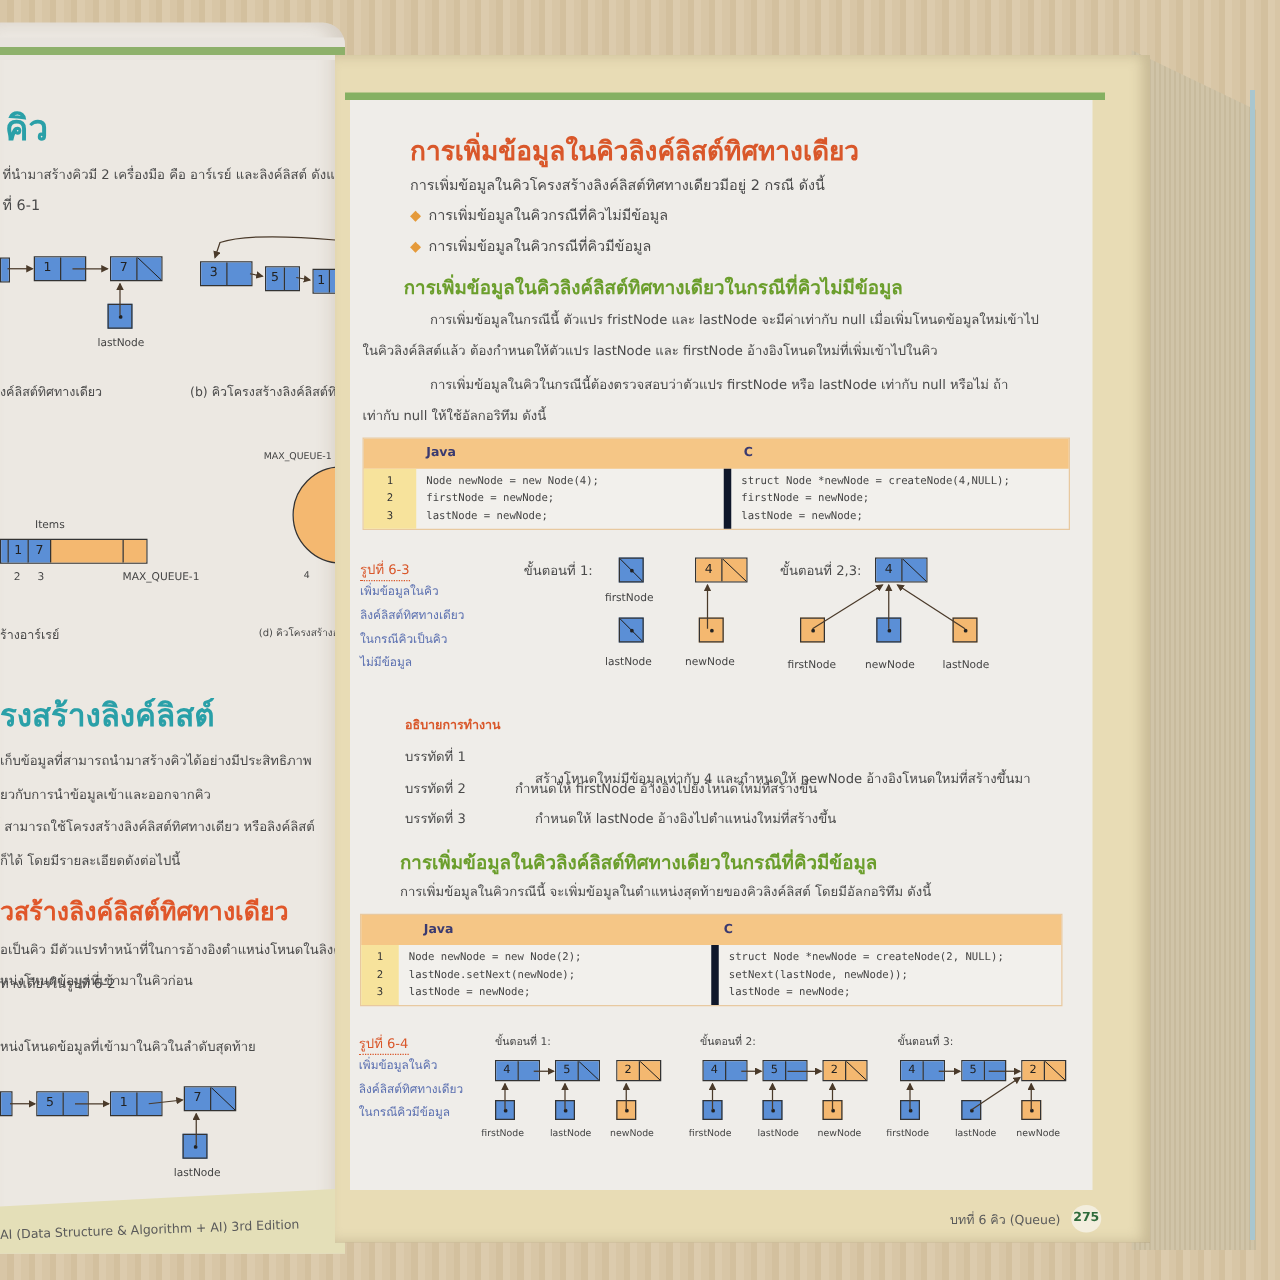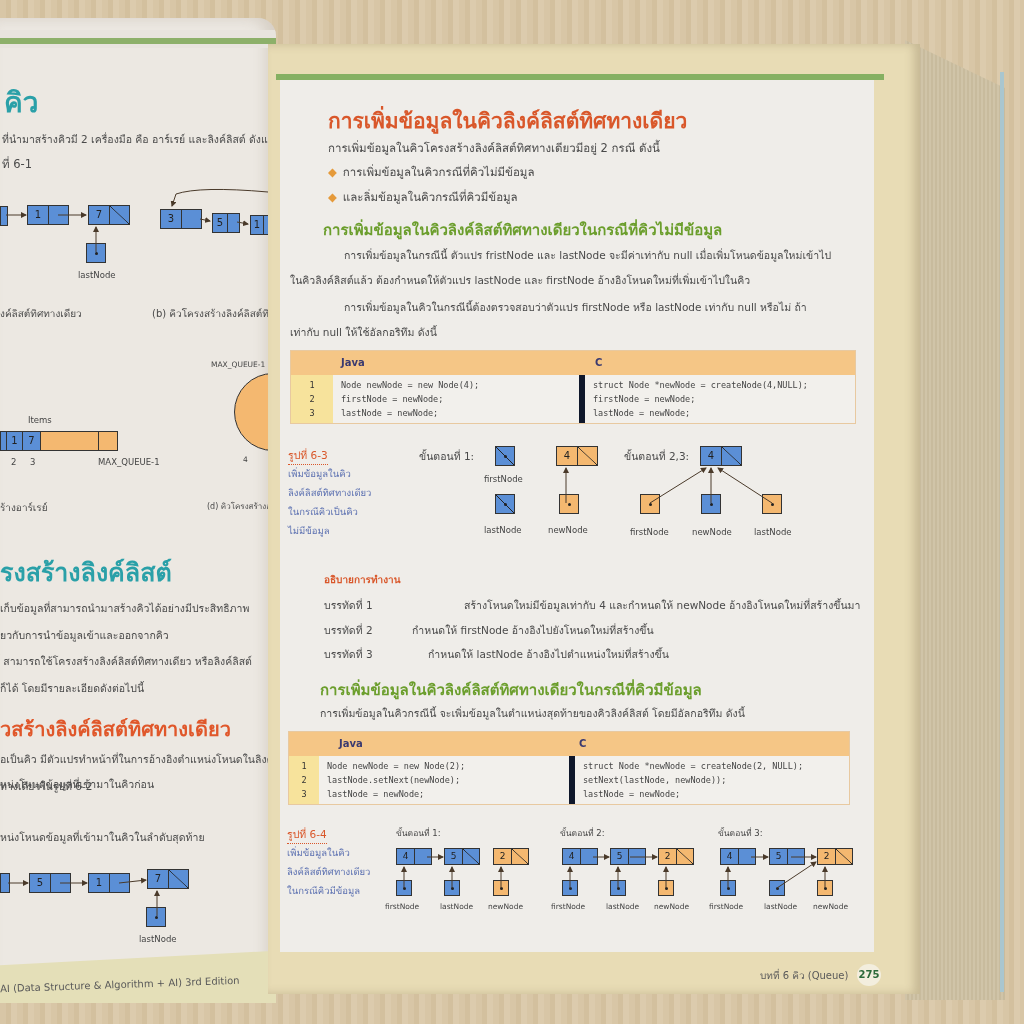--- a/index.html
+++ b/index.html
@@ -165,21 +165,21 @@
 
 <div class="abs footer-text" style="left:0;top:979px;transform:rotate(-2deg);">AI (Data Structure &amp; Algorithm + AI) 3rd Edition</div>
 
 <div class="right-page"></div>
 <div class="right-top-bar"></div>
 <div class="right-inner"></div>
 
 <div class="abs h-orange" style="left:328px;top:104px;">การเพิ่มข้อมูลในคิวลิงค์ลิสต์ทิศทางเดียว</div>
 <div class="abs body-t" style="left:328px;top:139px;">การเพิ่มข้อมูลในคิวโครงสร้างลิงค์ลิสต์ทิศทางเดียวมีอยู่ 2 กรณี ดังนี้</div>
 <div class="abs body-t" style="left:328px;top:163px;"><span class="bullet">◆</span><span>การเพิ่มข้อมูลในคิวกรณีที่คิวไม่มีข้อมูล</span></div>
-<div class="abs body-t" style="left:328px;top:188px;"><span class="bullet">◆</span><span>และลิ่มข้อมูลในคิวกรณีที่คิวมีข้อมูล</span></div>
+<div class="abs body-t" style="left:328px;top:188px;"><span class="bullet">◆</span><span>การเพิ่มข้อมูลในคิวกรณีที่คิวมีข้อมูล</span></div>
 
 <div class="abs h-green" style="left:323px;top:218px;">การเพิ่มข้อมูลในคิวลิงค์ลิสต์ทิศทางเดียวในกรณีที่คิวไม่มีข้อมูล</div>
 <div class="abs body-s" style="left:344px;top:247px;">การเพิ่มข้อมูลในกรณีนี้ ตัวแปร fristNode และ lastNode จะมีค่าเท่ากับ null เมื่อเพิ่มโหนดข้อมูลใหม่เข้าไป</div>
 <div class="abs body-s" style="left:290px;top:272px;">ในคิวลิงค์ลิสต์แล้ว ต้องกำหนดให้ตัวแปร lastNode และ firstNode อ้างอิงโหนดใหม่ที่เพิ่มเข้าไปในคิว</div>
 <div class="abs body-s" style="left:344px;top:299px;">การเพิ่มข้อมูลในคิวในกรณีนี้ต้องตรวจสอบว่าตัวแปร firstNode หรือ lastNode เท่ากับ null หรือไม่ ถ้า</div>
 <div class="abs body-s" style="left:290px;top:324px;">เท่ากับ null ให้ใช้อัลกอริทึม ดังนี้</div>
 
 <div class="codebox" style="left:290px;top:350px;width:566px;height:74px;">
   <div class="code-head">
     <div class="num"></div>
@@ -231,21 +231,21 @@
 </div>
 <div class="ptr orange" style="left:640px;top:494px;"></div>
 <div class="ptr blue" style="left:701px;top:494px;"></div>
 <div class="ptr orange" style="left:762px;top:494px;"></div>
 <div class="lbl" style="left:630px;top:527px;">firstNode</div>
 <div class="lbl" style="left:692px;top:527px;">newNode</div>
 <div class="lbl" style="left:754px;top:527px;">lastNode</div>
 
 <div class="abs" style="left:324px;top:572px;color:#d9572a;font-weight:bold;font-size:10px;">อธิบายการทำงาน</div>
 <div class="abs body-s" style="left:324px;top:597px;">บรรทัดที่ 1</div>
-<div class="abs body-s" style="left:428px;top:597px;margin-left:36px;">สร้างโหนดใหม่มีข้อมูลเท่ากับ 4 และกำหนดให้ newNode อ้างอิงโหนดใหม่ที่สร้างขึ้นมา</div>
+<div class="abs body-s" style="left:428px;top:614px;">สร้างโหนดใหม่มีข้อมูลเท่ากับ 4 และกำหนดให้ newNode อ้างอิงโหนดใหม่ที่สร้างขึ้นมา</div>
 <div class="abs body-s" style="left:324px;top:622px;">บรรทัดที่ 2</div>
 <div class="abs body-s" style="left:412px;top:622px;">กำหนดให้ firstNode อ้างอิงไปยังโหนดใหม่ที่สร้างขึ้น</div>
 <div class="abs body-s" style="left:324px;top:646px;">บรรทัดที่ 3</div>
 <div class="abs body-s" style="left:428px;top:646px;">กำหนดให้ lastNode อ้างอิงไปตำแหน่งใหม่ที่สร้างขึ้น</div>
 
 <div class="abs h-green" style="left:320px;top:678px;">การเพิ่มข้อมูลในคิวลิงค์ลิสต์ทิศทางเดียวในกรณีที่คิวมีข้อมูล</div>
 <div class="abs body-s" style="left:320px;top:705px;">การเพิ่มข้อมูลในคิวกรณีนี้ จะเพิ่มข้อมูลในตำแหน่งสุดท้ายของคิวลิงค์ลิสต์ โดยมีอัลกอริทึม ดังนี้</div>
 
 <div class="codebox" style="left:288px;top:731px;width:562px;height:74px;">
   <div class="code-head">

